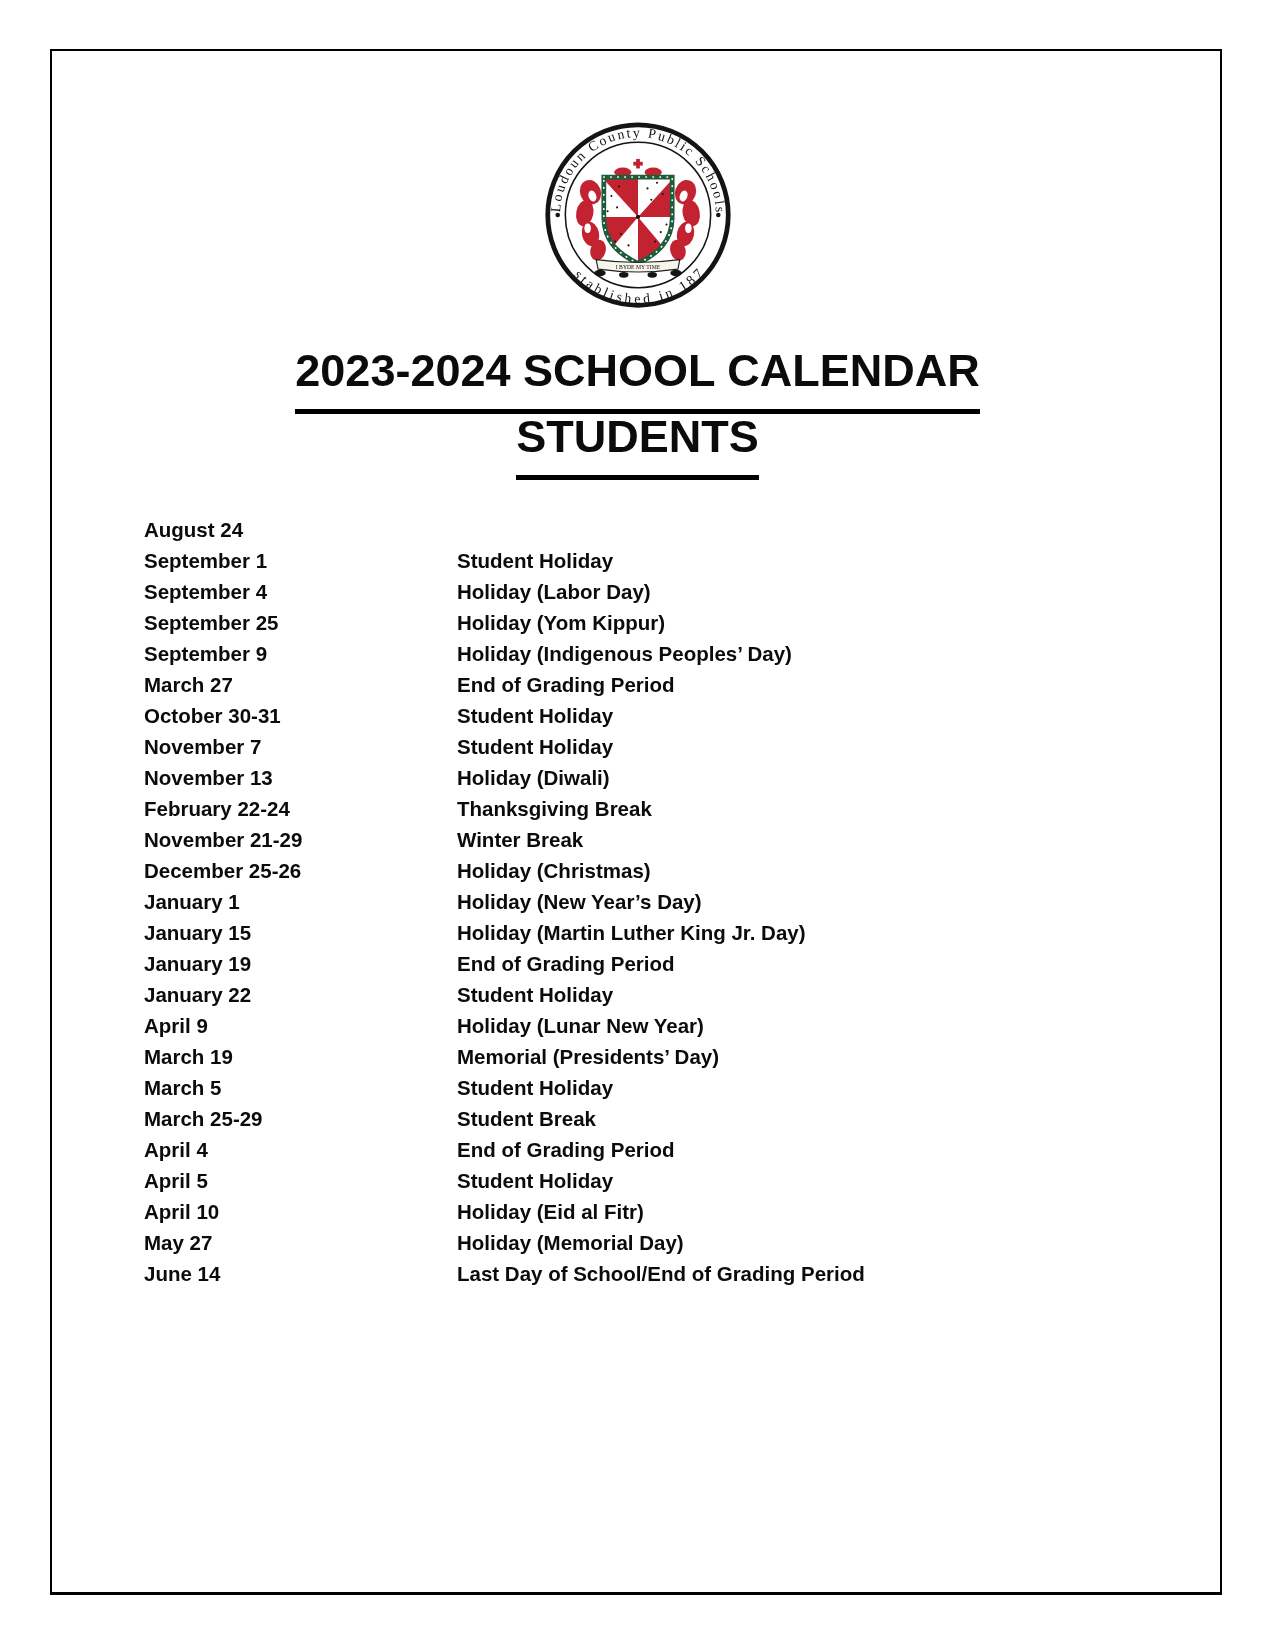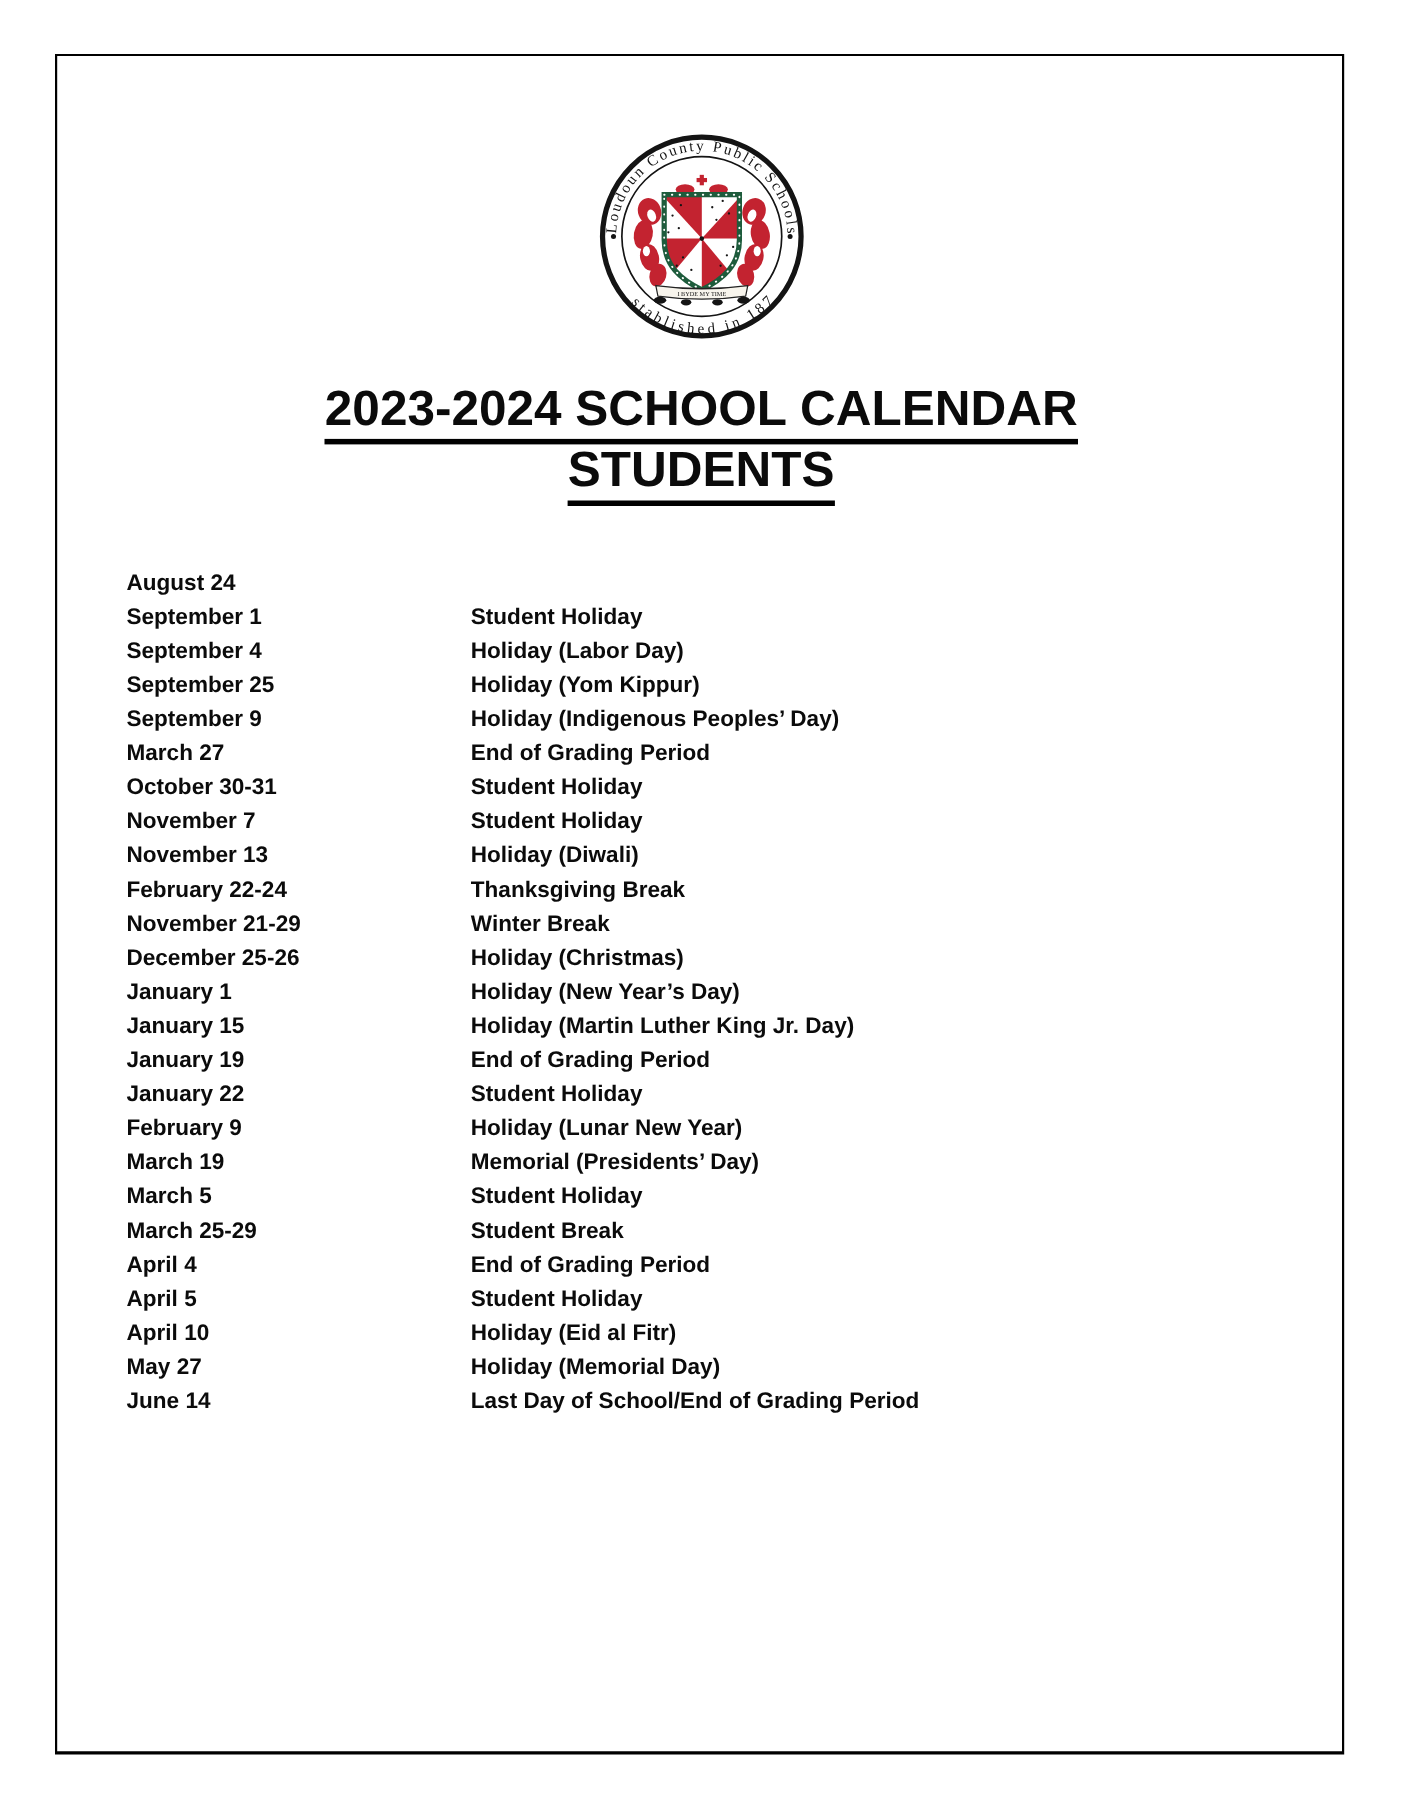--- a/index.html
+++ b/index.html
@@ -12,28 +12,28 @@
     border:2px solid #000;border-bottom-width:3px;background:#fff;box-sizing:border-box;
   }
   .seal{
     position:absolute;left:50%;top:120px;transform:translateX(-50%);
     width:190px;height:190px;
   }
   .title-block{
     position:absolute;left:0;top:348px;width:100%;text-align:center;
     font-weight:bold;font-size:45px;line-height:1.0;letter-spacing:0px;
   }
-  .title-line{display:inline-block;border-bottom:5px solid #000;padding-bottom:6px;}
+  .title-line{display:inline-block;border-bottom:5px solid #000;padding-bottom:16px;}
   .title-block .row2{display:block;}
   .event-list{
     position:absolute;left:115px;top:514px;width:1000px;
   }
   .event-row{
     display:flex;height:31px;align-items:center;
-    font-weight:bold;font-size:20.5px;
+    font-weight:bold;font-size:20.5px;margin-left:29px;
   }
   .event-date{width:313px;flex:0 0 313px;}
   .event-label{flex:1;}
   .serif-arc{font-family:"Liberation Serif", serif;}
 </style>
 </head>
 <body>
 
 <div class="page-border"></div>
 
@@ -200,21 +200,21 @@
     <span class="event-date">January 19</span>
     <span class="event-label">End of Grading Period</span>
   </div>
 
   <div class="event-row">
     <span class="event-date">January 22</span>
     <span class="event-label">Student Holiday</span>
   </div>
 
   <div class="event-row">
-    <span class="event-date">February 9</span>
+    <span class="event-date">April 9</span>
     <span class="event-label">Holiday (Lunar New Year)</span>
   </div>
 
   <div class="event-row">
     <span class="event-date">March 19</span>
     <span class="event-label">Memorial (Presidents’ Day)</span>
   </div>
 
   <div class="event-row">
     <span class="event-date">March 5</span>

